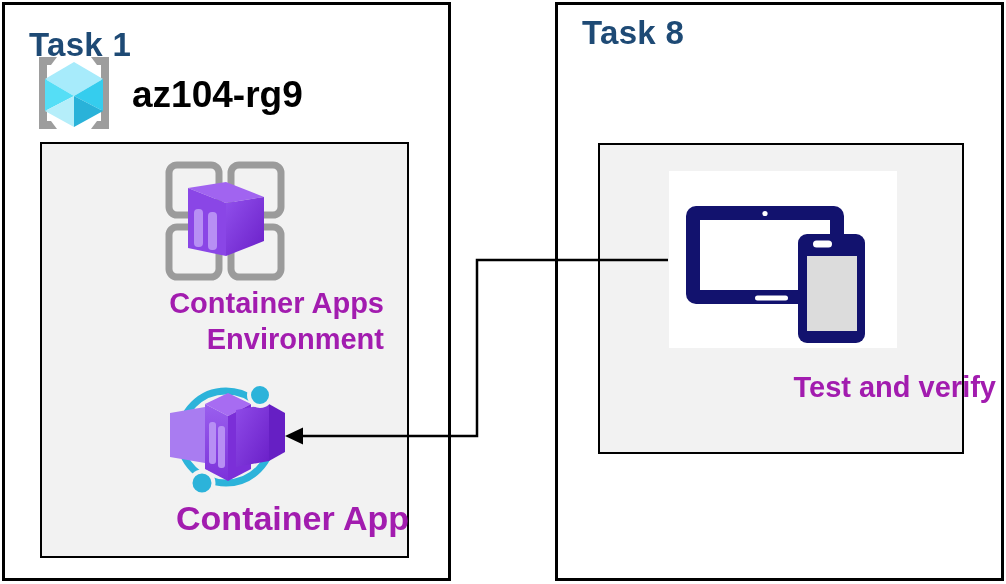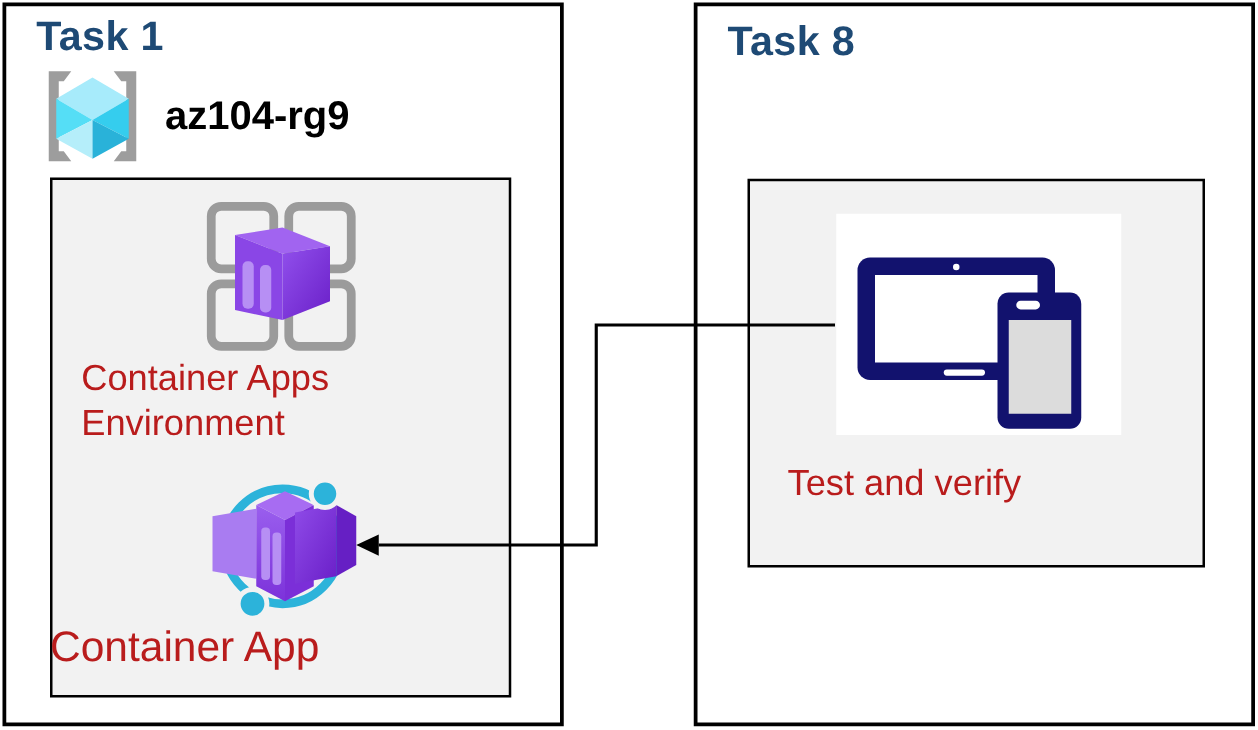--- a/index.html
+++ b/index.html
@@ -10,38 +10,38 @@
   .panel {
     position:absolute; border:3px solid #000000; background:#ffffff;
     box-sizing:border-box;
   }
   #task1-panel { left:2px; top:2px; width:449px; height:579px; }
   #task2-panel { left:555px; top:2px; width:449px; height:579px; }
   .task-title {
     position:absolute; font-size:33px; font-weight:bold; color:#1e4a75;
     letter-spacing:0.3px; white-space:nowrap;
   }
-  #task1-title { left:29px; top:10px; }
+  #task1-title { left:29px; top:26px; }
   #task2-title { left:582px; top:14px; }
   .inner-box {
     position:absolute; background:#f2f2f2; border:2px solid #000000;
     box-sizing:border-box;
   }
   #task1-inner { left:40px; top:142px; width:369px; height:416px; }
   #task2-inner { left:598px; top:143px; width:366px; height:311px; }
   .icon-abs { position:absolute; line-height:0; }
   #rg-icon-wrap   { left:36px;  top:56px; }
   #env-icon-wrap  { left:163px; top:159px; }
   #app-icon-wrap  { left:167px; top:377px; }
   #rg-name {
-    position:absolute; left:132px; top:74px; font-size:32px; font-weight:bold;
+    position:absolute; left:132px; top:74px; font-size:37px; font-weight:bold;
     color:#000000; white-space:nowrap;
   }
   .node-label {
-    position:absolute; font-weight:normal; color:#b91c1c; text-align:left;
+    position:absolute; font-weight:bold; color:#a21caf; text-align:right;
     box-sizing:border-box;
   }
   #env-label { left:40px; top:285px; width:369px; font-size:29px; line-height:36px; padding:0 25px; }
   #app-label { left:40px; top:499px; width:369px; font-size:34px; }
   #test-label { left:598px; top:371px; width:366px; font-size:29px;margin-left:32px; }
   #device-card {
     position:absolute; left:669px; top:171px; width:228px; height:177px;
     background:#ffffff;
   }
   #connector-layer {

